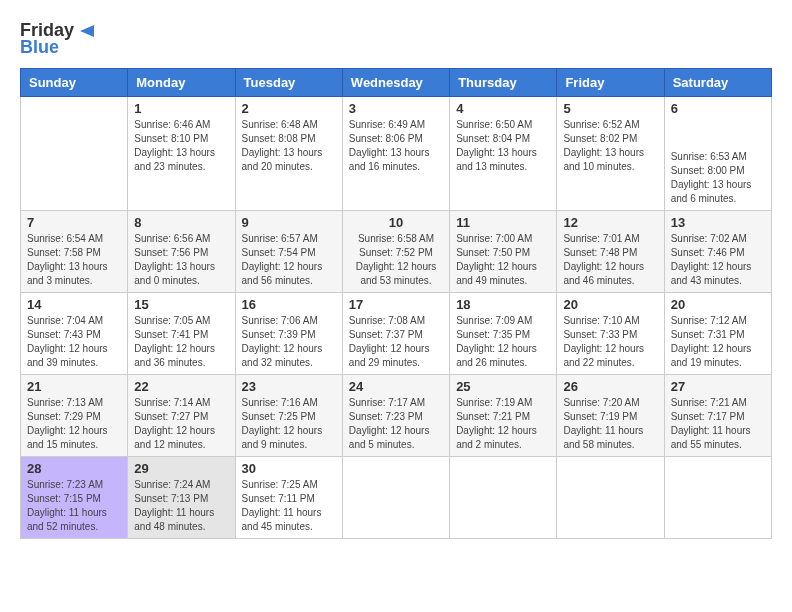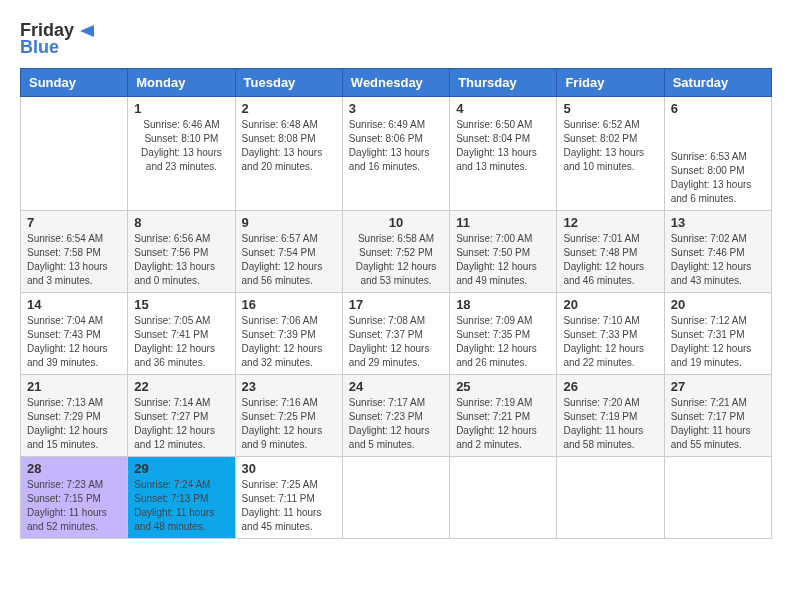--- a/index.html
+++ b/index.html
@@ -109,21 +109,21 @@
         <th>Thursday</th>
         <th>Friday</th>
         <th>Saturday</th>
       </tr>
   </thead>
   <tbody id="calendar-body">
   <tr>
         <td class="empty-cell"></td>
         <td style="background-color: rgb(255, 255, 255);">
           <span class="day-num">1</span>
-          <div class="day-info" style="white-space: pre-line; text-align: center;">Sunrise: 6:46 AM
+          <div class="day-info" style="white-space: pre-line;">Sunrise: 6:46 AM
 Sunset: 8:10 PM
 Daylight: 13 hours
 and 23 minutes.</div>
         </td>
         <td style="background-color: rgb(255, 255, 255);">
           <span class="day-num">2</span>
           <div class="day-info" style="white-space: pre-line;">Sunrise: 6:48 AM
 Sunset: 8:08 PM
 Daylight: 13 hours
 and 20 minutes.</div>
@@ -311,21 +311,21 @@
         </td>
       </tr>
       <tr>
         <td style="background-color: #c4b5fd;">
           <span class="day-num">28</span>
           <div class="day-info" style="white-space: pre-line;">Sunrise: 7:23 AM
 Sunset: 7:15 PM
 Daylight: 11 hours
 and 52 minutes.</div>
         </td>
-        <td style="background-color: #0ea5e9;">
+        <td style="background-color: #e5e5e5;">
           <span class="day-num">29</span>
           <div class="day-info" style="white-space: pre-line;">Sunrise: 7:24 AM
 Sunset: 7:13 PM
 Daylight: 11 hours
 and 48 minutes.</div>
         </td>
         <td style="background-color: rgb(255, 255, 255);">
           <span class="day-num">30</span>
           <div class="day-info" style="white-space: pre-line;">Sunrise: 7:25 AM
 Sunset: 7:11 PM

